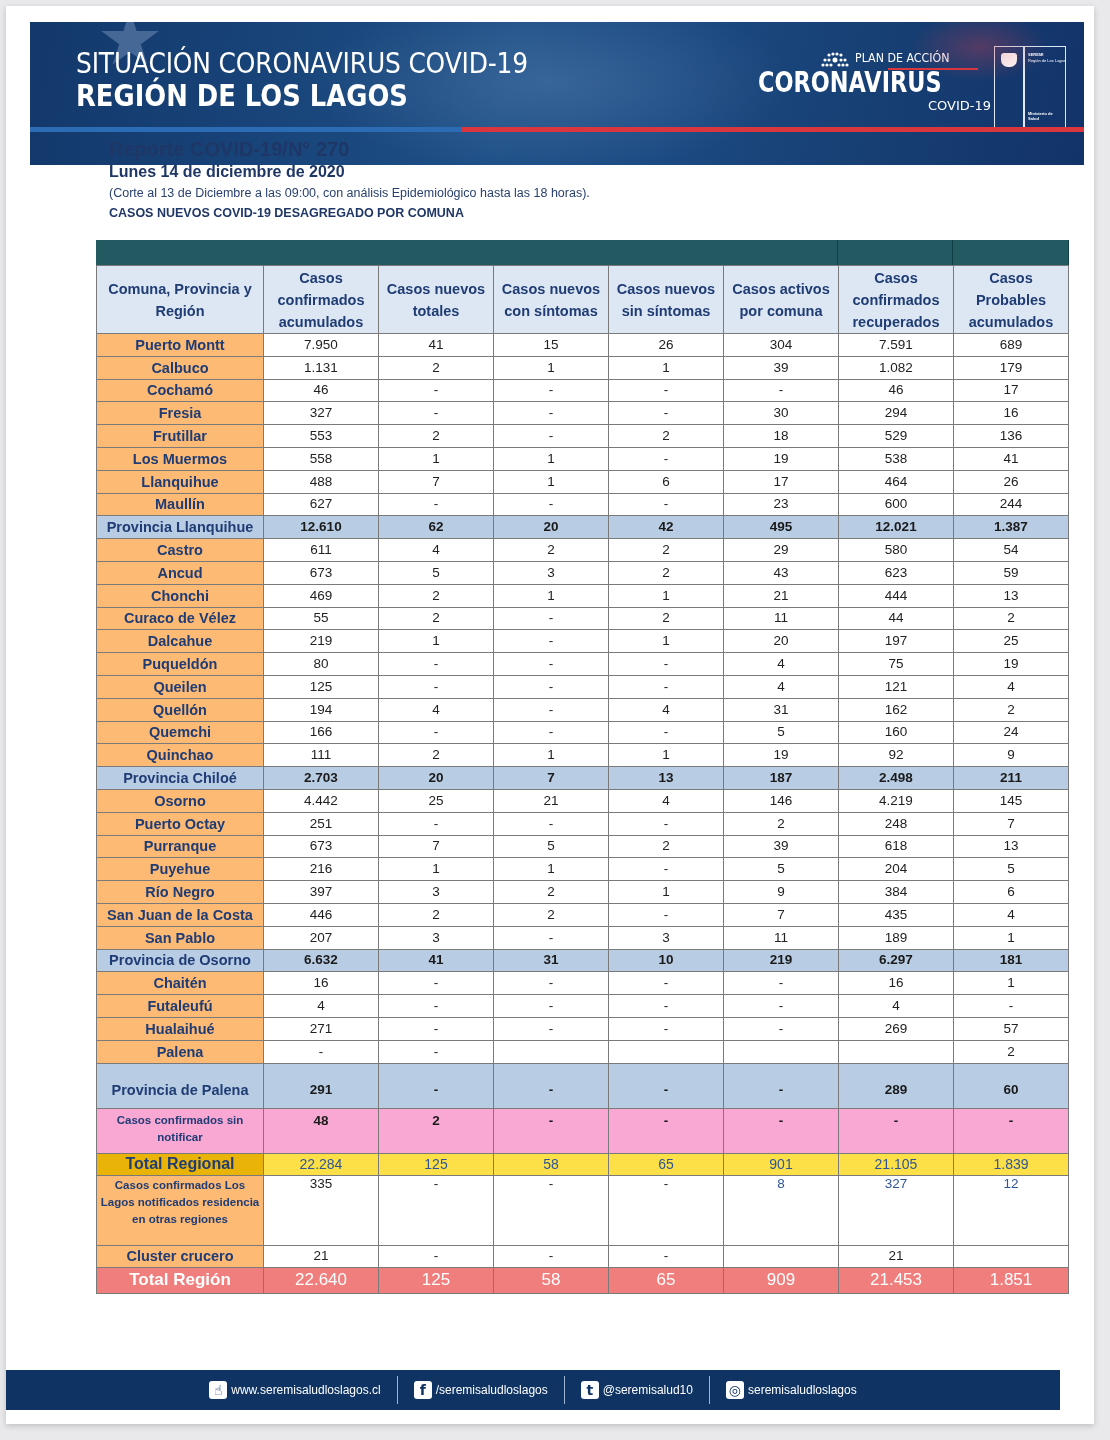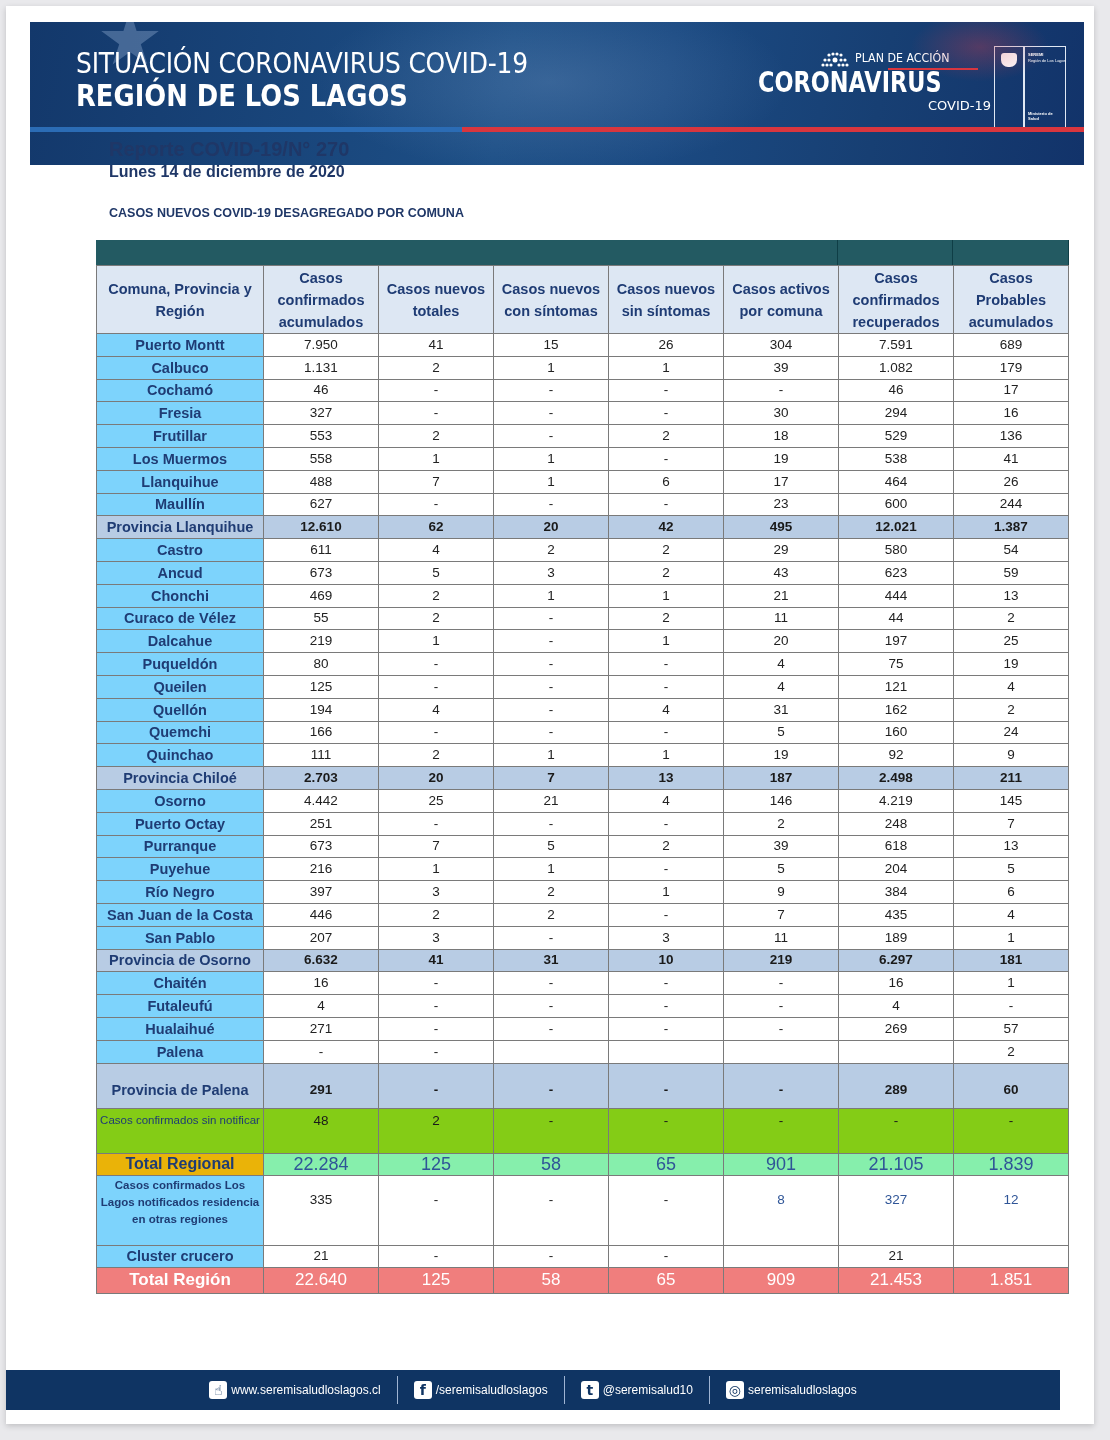--- a/index.html
+++ b/index.html
@@ -76,29 +76,29 @@
   .top-band { display: grid; grid-template-columns: 742px 115px 116px; height: 25px; }
   .top-band div { background: #235a62; border-right: 1px solid #0f3e46; }
   table { border-collapse: collapse; width: 973px; table-layout: fixed; }
   col.c0 { width: 167px; } col.cn { width: 115px; }
   th, td { border: 1px solid #7a7a7a; text-align: center; vertical-align: middle; }
   thead th {
     background: #dde7f3; color: #1f3c74; font-weight: bold; font-size: 14.5px; line-height: 22px;
     height: 68px; padding: 0 2px; font-family: "Liberation Sans", sans-serif;
   }
   td { height: 22.8px; font-size: 13.5px; color: #222222; padding: 0; line-height: 16px; }
-  td.name { background: #7dd3fc; color: #1f3c74; font-weight: bold; font-size: 14.5px; white-space: nowrap; }
+  td.name { background: #fdba74; color: #1f3c74; font-weight: bold; font-size: 14.5px; white-space: nowrap; }
   tr.prov td { background: #b8cce4; font-weight: bold; color: #1a1a1a; }
   tr.prov td.name { background: #b8cce4; color: #1f3c74; }
   tr.palena td { height: 45px; vertical-align: top; padding-top: 18px; }
-  tr.sin td { height: 45px; vertical-align: top; padding-top: 4px; background: #84cc16; font-weight: normal; color: #1a1a1a; }
+  tr.sin td { height: 45px; vertical-align: top; padding-top: 4px; background: #f9a8d4; font-weight: bold; color: #1a1a1a; }
   tr.sin td.name { font-size: 11.5px; line-height: 17px; padding-top: 3px; white-space: normal; color: #1f3c74; }
-  tr.tregional td { background: #86efac; color: #2f5597; font-size: 18px; height: 22px; }
+  tr.tregional td { background: #fde047; color: #2f5597; font-size: 14px; height: 22px; }
   tr.tregional td.name { background: #eab308; color: #1f3c74; font-size: 16px; }
-  tr.otras td { height: 70px; vertical-align: top; padding-top: 16px; }
+  tr.otras td { height: 70px; vertical-align: top; padding-top: 0; }
   tr.otras td.name { font-size: 11.5px; line-height: 17px; white-space: normal; padding-top: 1px; }
   tr.otras td.blue { color: #2f5597; }
   tr.cluster td { height: 22px; }
   tr.tregion td { background: #f07e7d; color: #ffffff; font-size: 17px; height: 26px; }
   tr.tregion td.name { background: #f07e7d; color: #ffffff; font-size: 17px; }
 
   
   .footer {
     position: absolute; left: 0px; top: 1364px; width: 1054px; height: 40px; background: #0f3463;
     display: flex; align-items: center; justify-content: center;
@@ -151,20 +151,21 @@
       <div class="txt" style="left:33px; top:5px;">SEREMI</div>
       <div class="txt" style="left:33px; top:11px; font-weight:normal;">Región de Los Lagos</div>
       <div class="txt" style="left:33px; top:64px; width:34px; white-space:normal;">Ministerio de Salud</div>
     </div>
   </div>
   <div class="stripe-blue"></div>
   <div class="stripe-red"></div>
 
   <div class="rep rep-num">Reporte COVID-19/N° 270</div>
   <div class="rep rep-date">Lunes 14 de diciembre de 2020</div>
+  <div class="rep rep-note">(Corte al 13 de Diciembre a las 09:00, con análisis Epidemiológico hasta las 18 horas).</div>
   <div class="rep rep-sub">CASOS NUEVOS COVID-19 DESAGREGADO POR COMUNA</div>
 
   <div class="tbl-wrap">
     <div class="top-band">
       <div></div>
       <div></div>
       <div></div>
     </div>
     <table>
       <colgroup>

